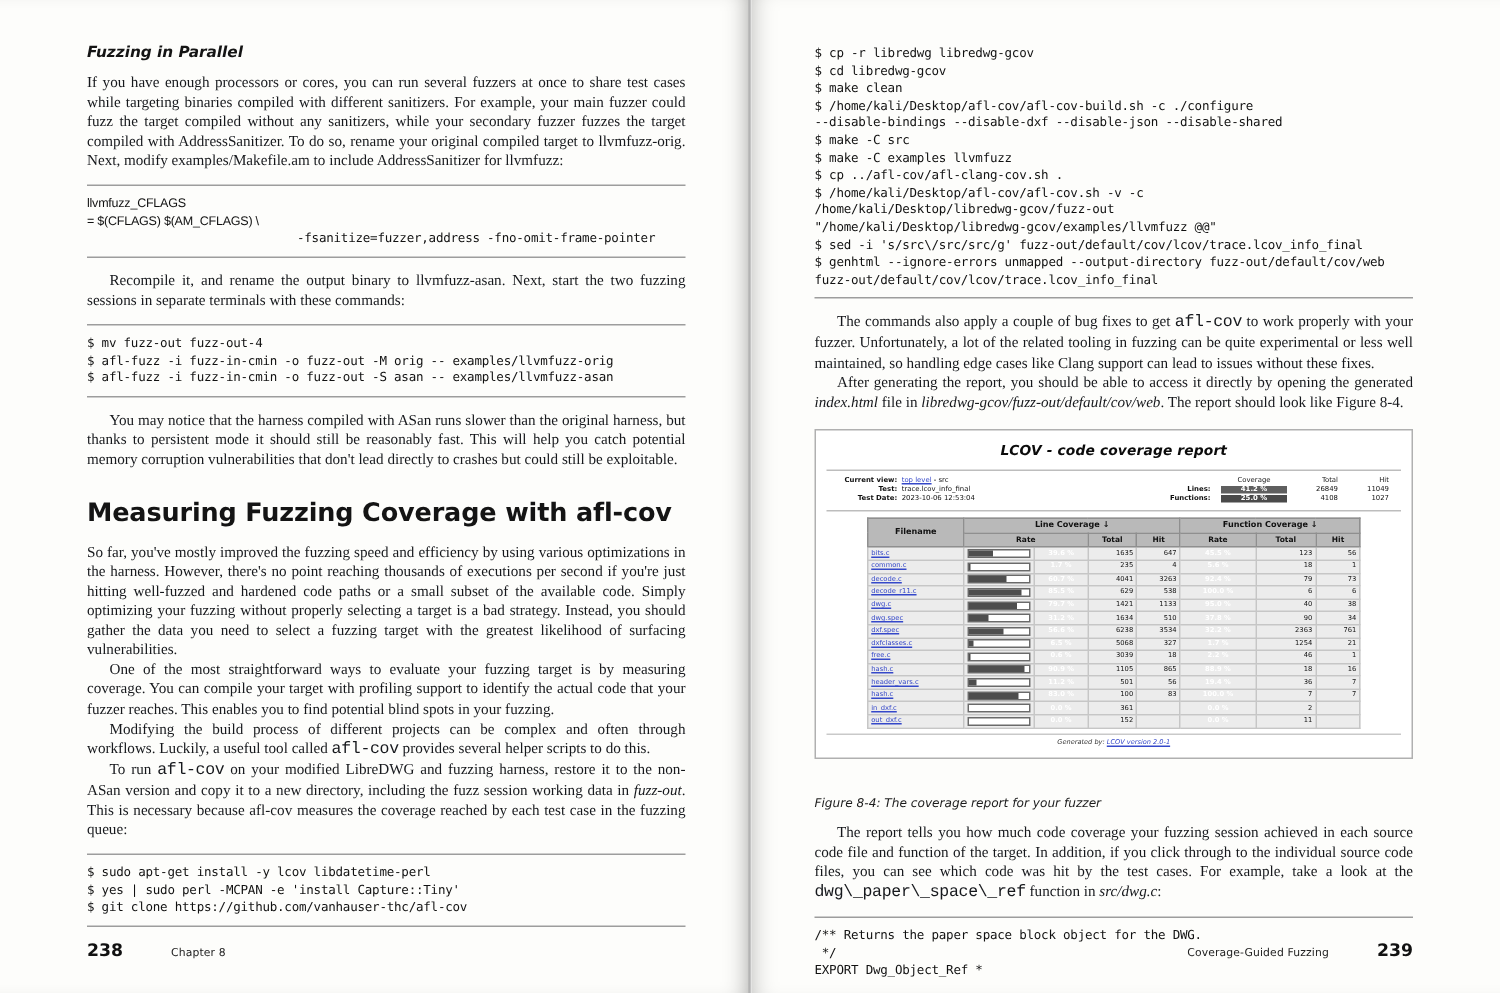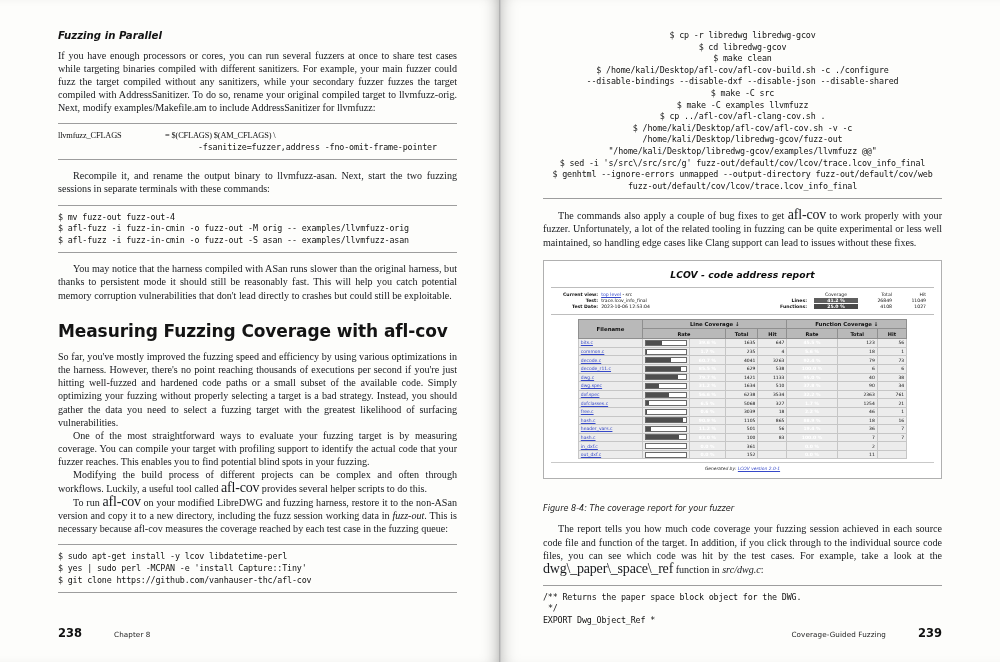--- a/index.html
+++ b/index.html
@@ -64,22 +64,22 @@
     font-size: 10.1px;
     line-height: 13.1px;
     color: #16181c;
     margin: 0;
     text-align: justify;
     hyphens: none;
   }
   p.body.indent { text-indent: 15px; }
   p.body i, p.body em { font-style: italic; }
   code.inline {
-    font-family: Liberation Serif, serif;
-    font-size: 14px;
+    font-family: Liberation Mono, monospace;
+    font-size: 11px;
     letter-spacing: -0.2px;
   }
 
   
   .codeblock {
     border-top: 1px solid #9d9d9d;
     border-bottom: 1px solid #9d9d9d;
     margin: 9px 0;
     padding: 6px 0 6px 0;
   }
@@ -89,25 +89,26 @@
     font-family: "DejaVu Sans Mono", monospace;
     font-size: 8.35px;
     line-height: 11.6px;
     color: #111;
     white-space: pre-wrap;
     word-break: break-all;
     letter-spacing: -0.15px;
   }
   .codeblock .makeline {
     display: flex;
-    font-family: Liberation Serif, serif;
+    font-family: Liberation Sans, sans-serif;
     font-size: 8.35px;
     line-height: 11.6px;
     color: #111;
     letter-spacing: -0.15px;
+    flex-direction: column;
   }
   .codeblock .makeline .lhs { width: 107px; flex: none; }
   .codeblock .makeline .rhs { flex: 1; }
   .codeblock .contline {
     font-family: "DejaVu Sans Mono", monospace;
     font-size: 8.35px;
     line-height: 11.6px;
     color: #111;
     letter-spacing: -0.15px;
     padding-left: 140px;
@@ -315,42 +316,43 @@
 
     <div class="folio">
       <span class="num">238</span>
       <span class="run">Chapter 8</span>
     </div>
   </div>
 
   <div class="page right">
     <div class="content">
 
-      <div class="codeblock" style="margin-top:0;border-top:none;padding-top:0;text-align:center;">
+      <div class="codeblock" style="margin-top:0;border-top:none;padding-top:0;">
         <pre>$ cp -r libredwg libredwg-gcov
 $ cd libredwg-gcov
 $ make clean
 $ /home/kali/Desktop/afl-cov/afl-cov-build.sh -c ./configure
 --disable-bindings --disable-dxf --disable-json --disable-shared
 $ make -C src
 $ make -C examples llvmfuzz
 $ cp ../afl-cov/afl-clang-cov.sh .
 $ /home/kali/Desktop/afl-cov/afl-cov.sh -v -c
 /home/kali/Desktop/libredwg-gcov/fuzz-out
 "/home/kali/Desktop/libredwg-gcov/examples/llvmfuzz @@"
 $ sed -i 's/src\/src/src/g' fuzz-out/default/cov/lcov/trace.lcov_info_final
 $ genhtml --ignore-errors unmapped --output-directory fuzz-out/default/cov/web
 fuzz-out/default/cov/lcov/trace.lcov_info_final</pre>
       </div>
 
       <p class="body indent"><span>The commands also apply a couple of bug fixes to get </span><code class="inline">afl-cov</code><span> to work properly with your fuzzer. Unfortunately, a lot of the related tooling in fuzzing can be quite experimental or less well maintained, so handling edge cases like Clang support can lead to issues without these fixes.</span></p>
 
+      <p class="body indent"><span>After generating the report, you should be able to access it directly by opening the generated </span><i>index.html</i><span> file in </span><i>libredwg-gcov/fuzz-out/default/cov/web</i><span>. The report should look like Figure 8-4.</span></p>
 
       <figure class="lcov">
-        <div class="lcov-title">LCOV - code address report</div>
+        <div class="lcov-title">LCOV - code coverage report</div>
         <div class="lcov-sep"></div>
 
         <div class="lcov-head">
           <div class="meta">
             <div class="r">
               <span class="k">Current view:</span>
               <span class="v"><a href="#">top level</a><span> - src</span></span>
             </div>
             <div class="r">
               <span class="k">Test:</span>

